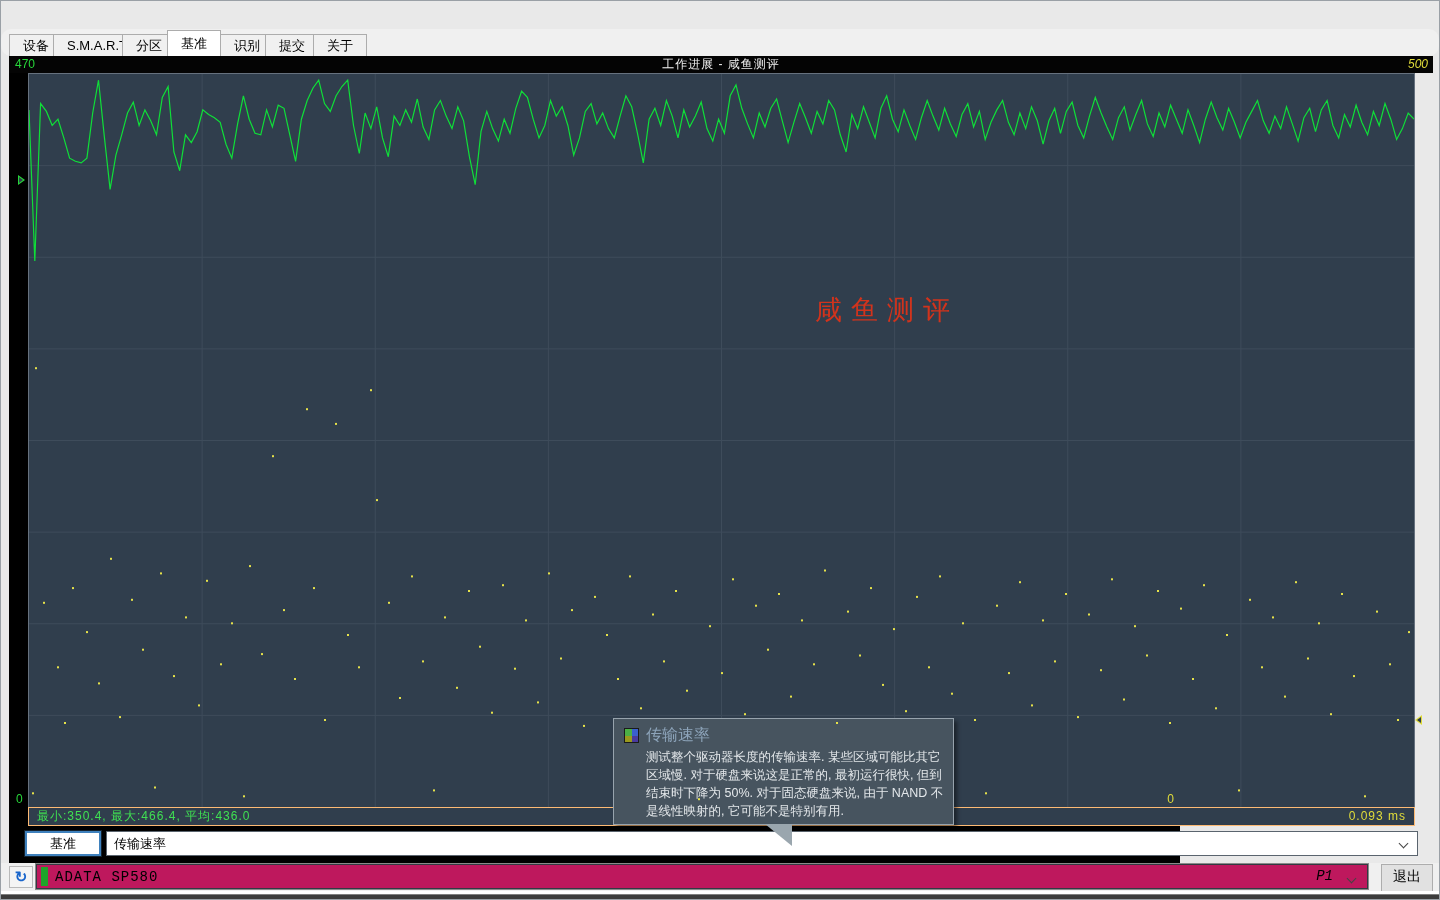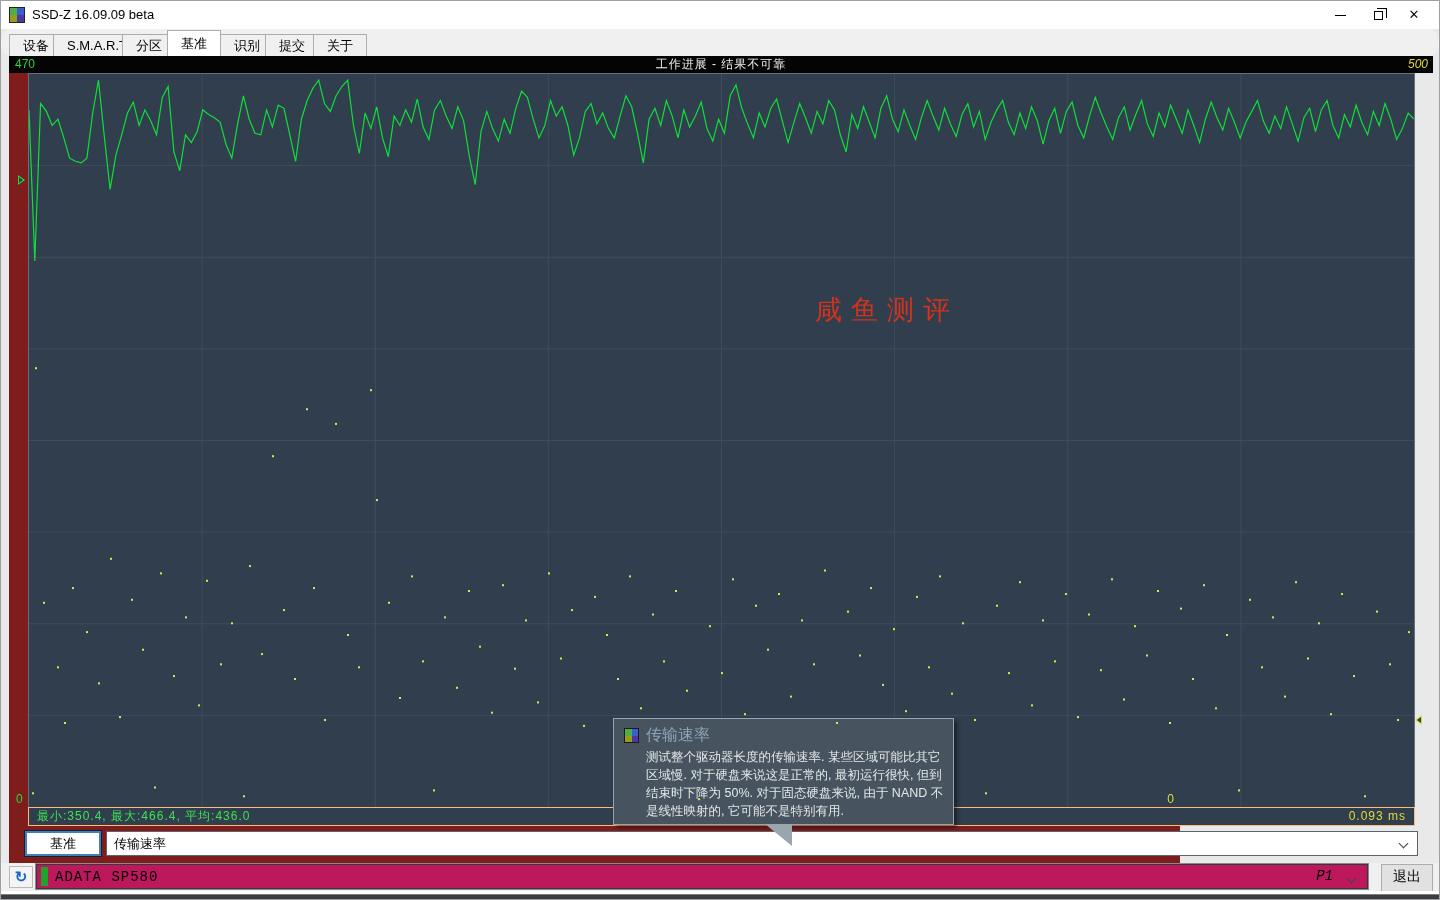--- a/index.html
+++ b/index.html
@@ -25,21 +25,21 @@
   .rest-glyph::before { content:""; position:absolute; left:2px; top:-4px; width:9px; height:9px;
                 border:1px solid #000; border-left:none; border-bottom:none; }
 
   
   .tabstrip { position:absolute; left:0; top:28px; width:100%; height:27px; background:#f0f0f0;border-radius:10px; }
   .tab { position:absolute; bottom:0; height:22px; line-height:21px; padding:0 13px; font-size:13px;
          color:#000; background:#f0f0f0; border:1px solid #acacac; border-bottom:none; }
   .tab.active { height:26px; line-height:25px; background:#ffffff; z-index:2; }
 
   
-  .page { position:absolute; left:8px; top:55px; width:1171px; height:807px; background:#7f1d1d; }
+  .page { position:absolute; left:8px; top:55px; width:1171px; height:807px; background:#000000; }
 
   .chart-header { position:absolute; left:0; top:0; width:1424px; height:17px; background:#040404;
                   font-size:12px; line-height:17px; }
   .axis-max-left  { position:absolute; left:6px;  top:0; color:#27d73a; }
   .axis-max-right { position:absolute; right:5px; top:0; color:#e0dc3a;font-style:italic; }
   .chart-title { position:absolute; left:0; width:100%; text-align:center; color:#efefef; letter-spacing:1px; }
 
   .plot { position:absolute; left:19px; top:17px; width:1387px; height:735px;
           background:#303e4d; border:1px solid #66717e; }
   .plot svg { position:absolute; left:0; top:0; }
@@ -107,48 +107,36 @@
 
   .bottom-white { position:absolute; left:0; top:890px; width:1440px; height:3px; background:#ffffff; }
   .bottom-gray  { position:absolute; left:0; top:893px; width:1440px; height:1px; background:#7e7e7e; }
   .bottom-dark  { position:absolute; left:0; top:894px; width:1440px; height:6px; background:#3c3c3c; }
 </style>
 </head>
 <body>
 
 <div class="window">
 
-  <div class="titlebar">
-    <span class="app-icon">
-        <i style="background: rgb(76, 175, 69);"></i>
-        <i style="background: rgb(58, 95, 205);"></i>
-        <i style="background: rgb(154, 154, 30);"></i>
-        <i style="background: rgb(74, 58, 158);"></i>
-      </span>
-    <span class="title-text">SSD-Z 16.09.09 beta</span>
-    <span class="win-btn btn-min"><span class="min-glyph"></span></span>
-    <span class="win-btn btn-rest"><span class="rest-glyph"></span></span>
-    <span class="win-btn btn-close">✕</span>
-  </div>
 
   <div class="tabstrip">
     <span class="tab" style="left:8px">设备</span>
     <span class="tab" style="left:52px">S.M.A.R.T.</span>
     <span class="tab" style="left:121px">分区</span>
     <span class="tab active" style="left:166px">基准</span>
     <span class="tab" style="left:219px">识别</span>
     <span class="tab" style="left:264px">提交</span>
     <span class="tab" style="left:312px">关于</span>
   </div>
 
   <div class="page">
 
     <div class="chart-header">
       <span class="axis-max-left">470</span>
-      <span class="chart-title">工作进展 - 结果不可靠</span>
+      <span class="chart-title">工作进展 - 咸鱼测评</span>
       <span class="axis-max-right">500</span>
     </div>
 
     <div class="plot">
       <svg id="plot-svg" width="1385" height="733" viewBox="0 0 1385 733">
           <line x1="173.125" x2="173.125" y1="0" y2="733" stroke="#3e4c5b"></line>
           <line x1="346.25" x2="346.25" y1="0" y2="733" stroke="#3e4c5b"></line>
           <line x1="519.375" x2="519.375" y1="0" y2="733" stroke="#3e4c5b"></line>
           <line x1="692.5" x2="692.5" y1="0" y2="733" stroke="#3e4c5b"></line>
           <line x1="865.625" x2="865.625" y1="0" y2="733" stroke="#3e4c5b"></line>

